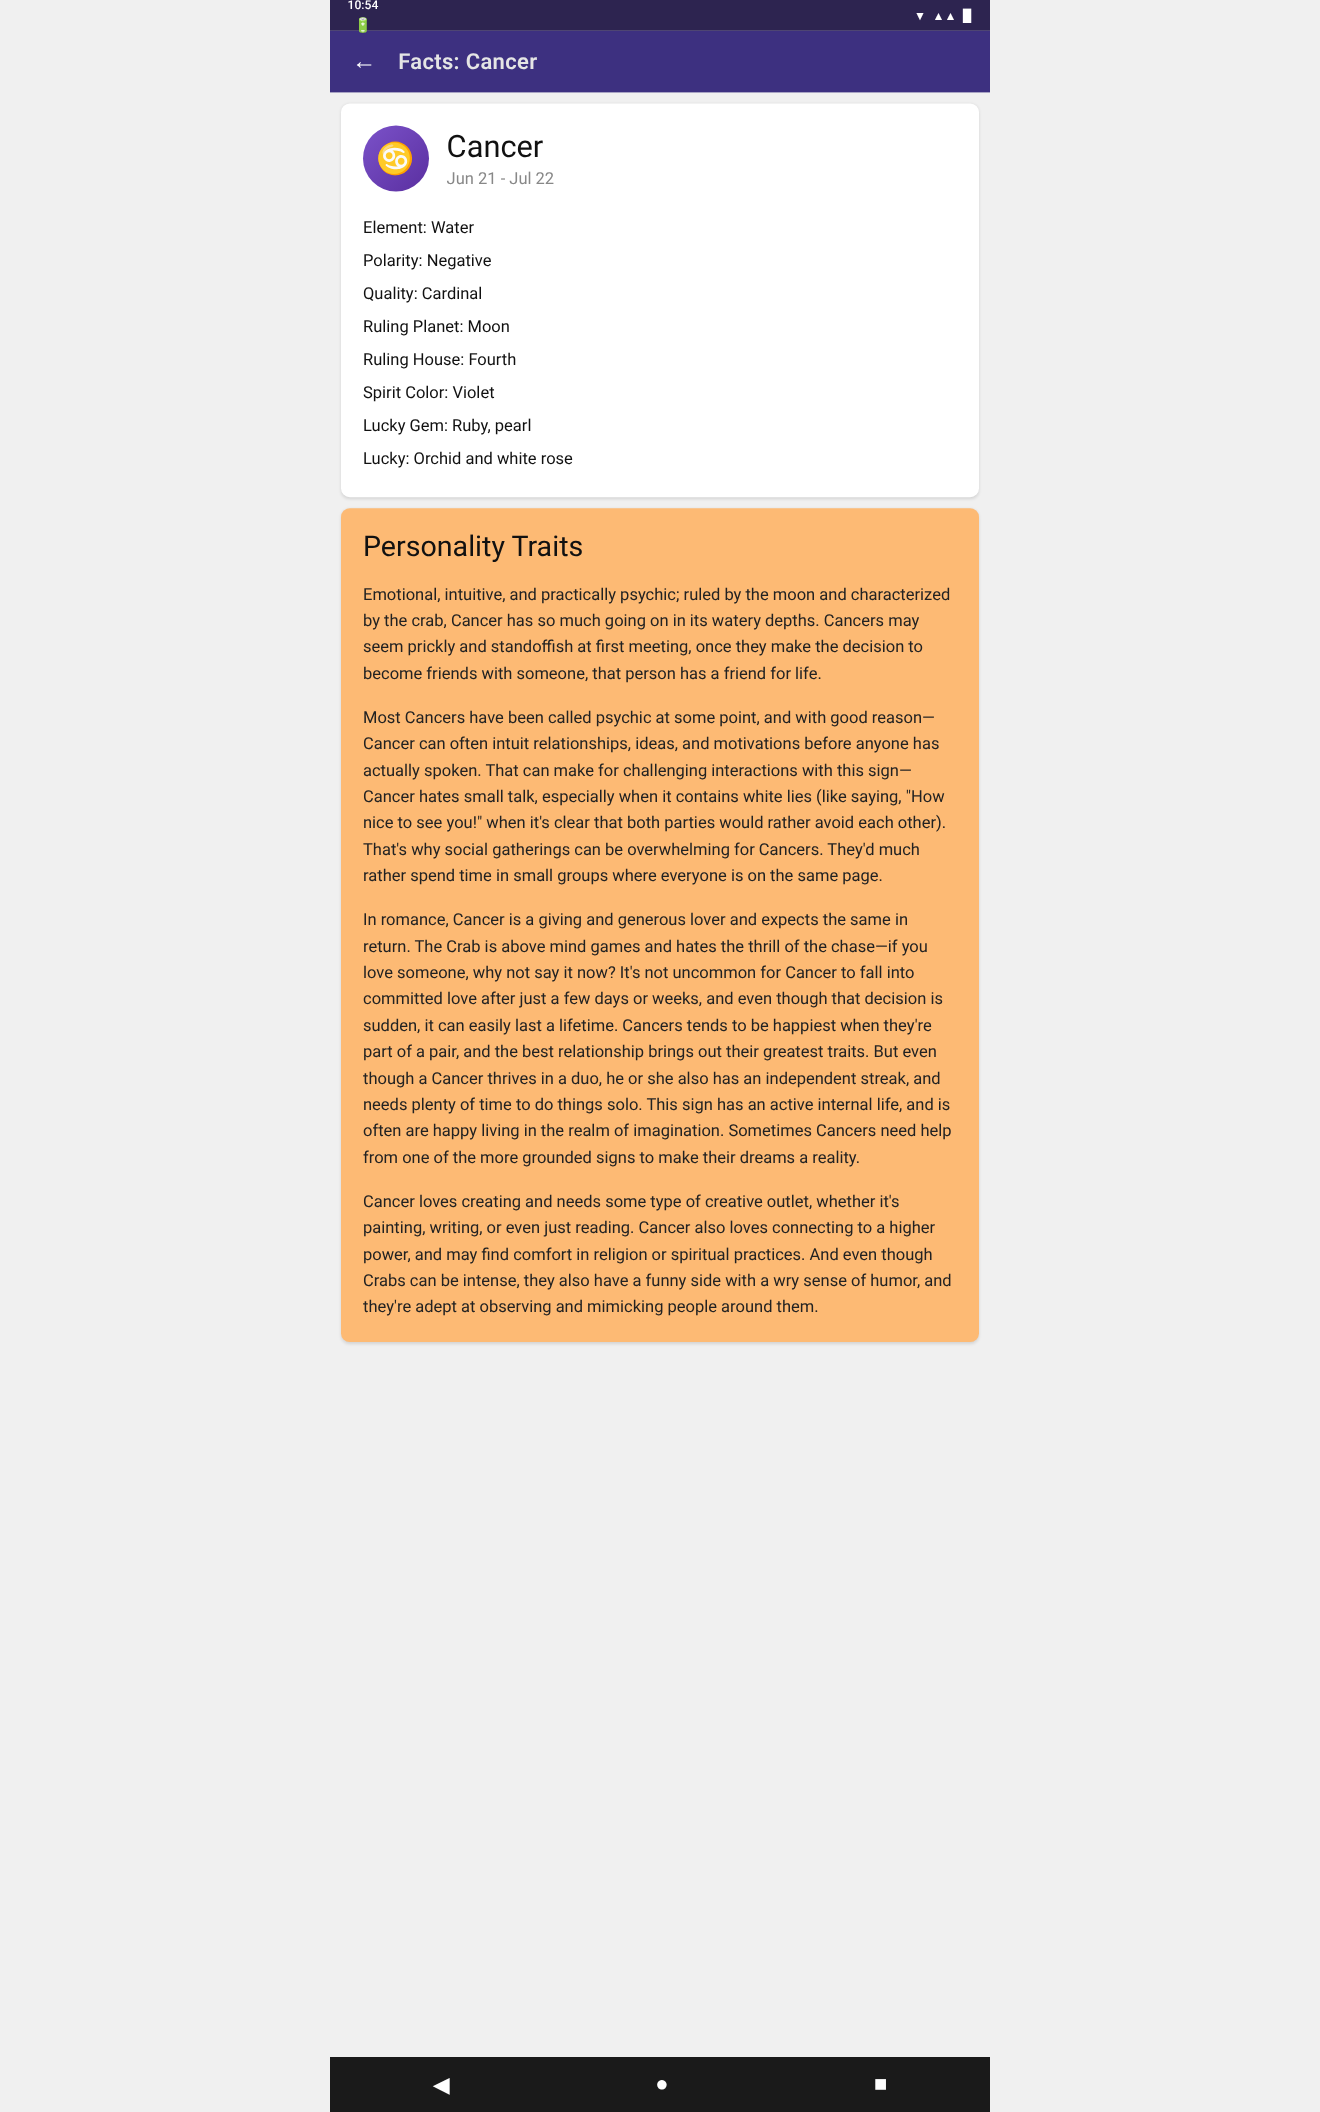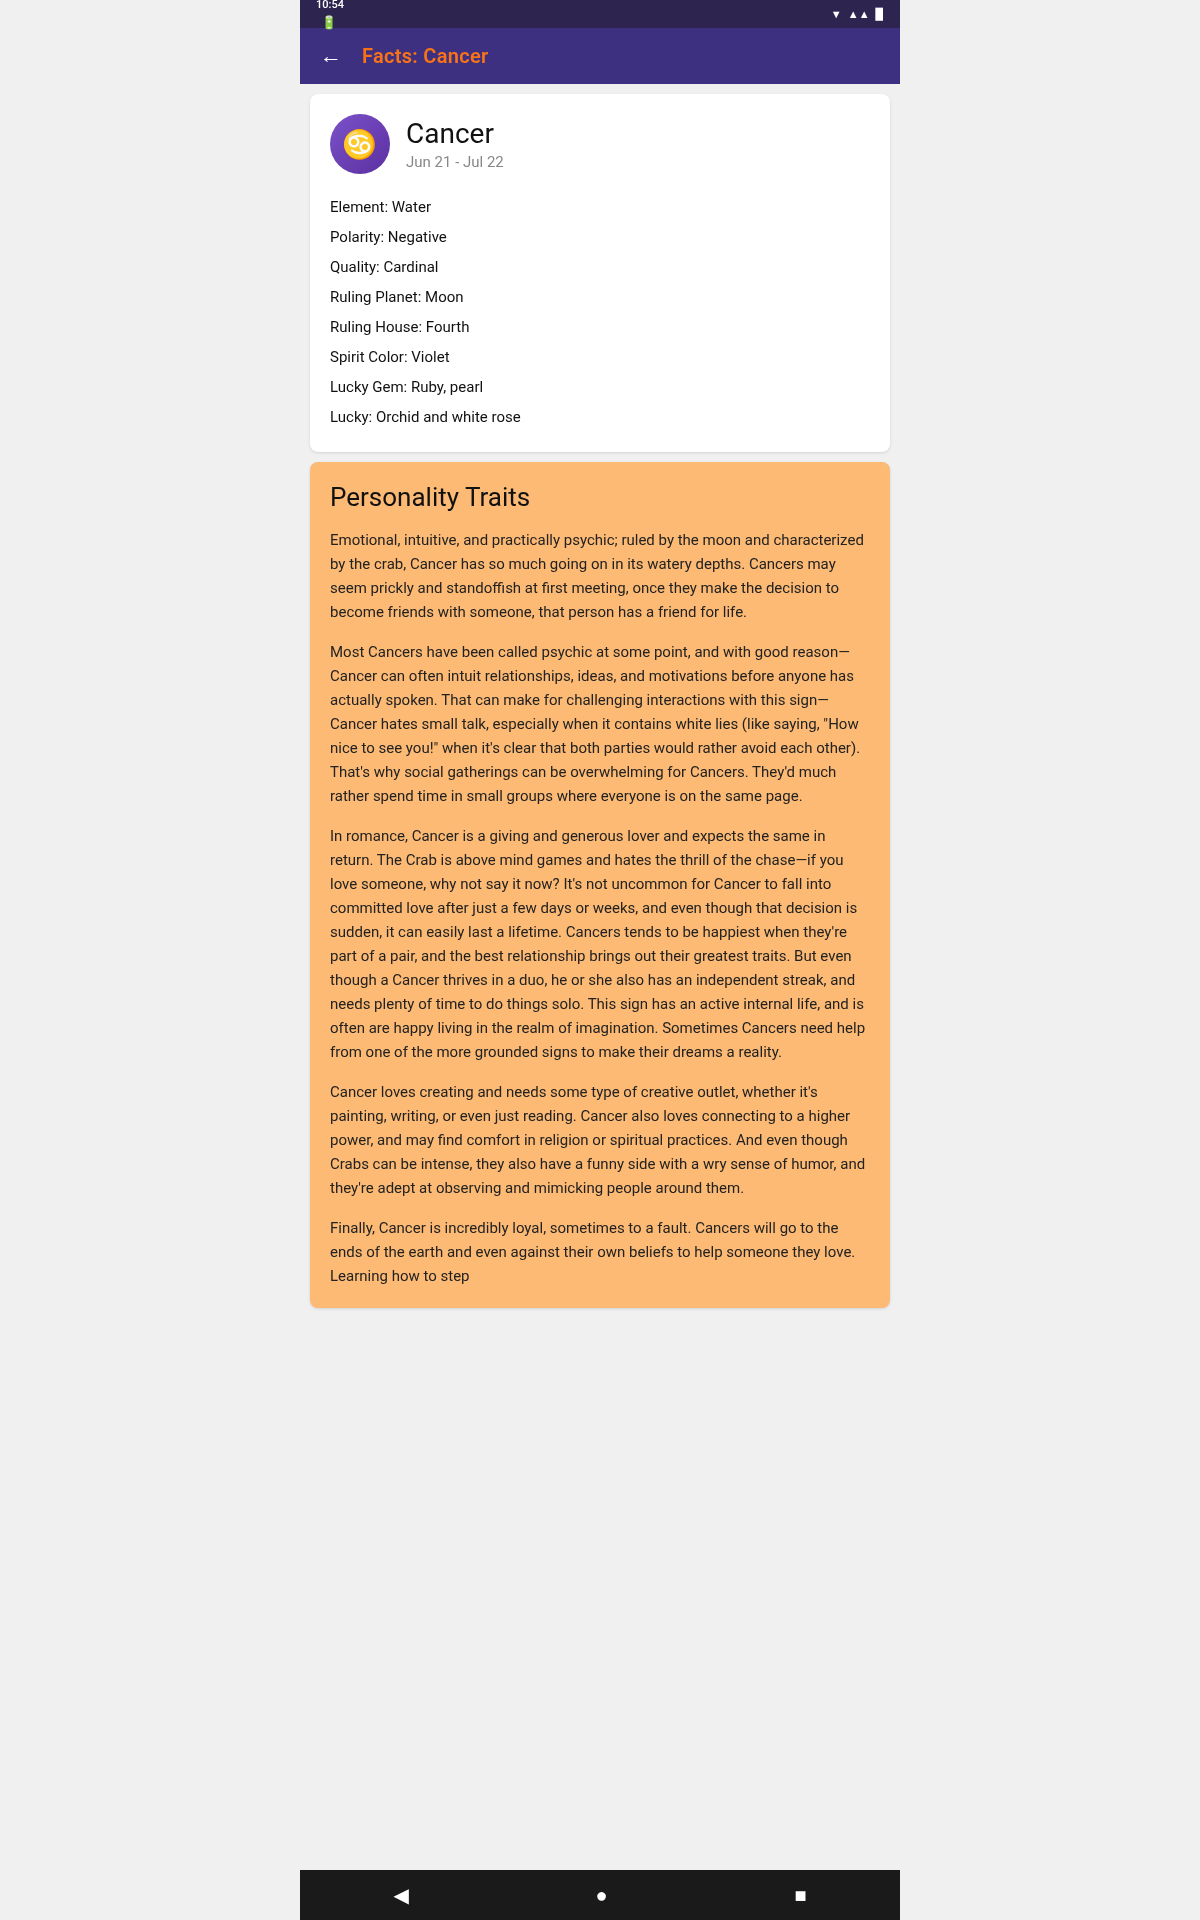--- a/index.html
+++ b/index.html
@@ -44,21 +44,21 @@
       color: white;
       font-size: 22px;
       cursor: pointer;
       background: none;
       border: none;
       display: flex;
       align-items: center;
       padding: 4px;
     }
     .app-bar-title {
-      color: #f97316;
+      color: #e5e5e5;
       font-size: 20px;
       font-weight: 600;
       letter-spacing: 0.3px;
       text-align: center;
     }
 
     
     .content {
       padding: 10px;
       display: flex;
@@ -221,21 +221,20 @@
 
   </div>
 
   <div class="personality-card">
     <div class="personality-title">Personality Traits</div>
     <div class="personality-text" id="personality-container">
     <p>Emotional, intuitive, and practically psychic; ruled by the moon and characterized by the crab, Cancer has so much going on in its watery depths. Cancers may seem prickly and standoffish at first meeting, once they make the decision to become friends with someone, that person has a friend for life.</p>
         <p>Most Cancers have been called psychic at some point, and with good reason—Cancer can often intuit relationships, ideas, and motivations before anyone has actually spoken. That can make for challenging interactions with this sign—Cancer hates small talk, especially when it contains white lies (like saying, "How nice to see you!" when it's clear that both parties would rather avoid each other). That's why social gatherings can be overwhelming for Cancers. They'd much rather spend time in small groups where everyone is on the same page.</p>
         <p>In romance, Cancer is a giving and generous lover and expects the same in return. The Crab is above mind games and hates the thrill of the chase—if you love someone, why not say it now? It's not uncommon for Cancer to fall into committed love after just a few days or weeks, and even though that decision is sudden, it can easily last a lifetime. Cancers tends to be happiest when they're part of a pair, and the best relationship brings out their greatest traits. But even though a Cancer thrives in a duo, he or she also has an independent streak, and needs plenty of time to do things solo. This sign has an active internal life, and is often are happy living in the realm of imagination. Sometimes Cancers need help from one of the more grounded signs to make their dreams a reality.</p>
         <p>Cancer loves creating and needs some type of creative outlet, whether it's painting, writing, or even just reading. Cancer also loves connecting to a higher power, and may find comfort in religion or spiritual practices. And even though Crabs can be intense, they also have a funny side with a wry sense of humor, and they're adept at observing and mimicking people around them.</p>
-        <p>Finally, Cancer is incredibly loyal, sometimes to a fault. Cancers will go to the ends of the earth and even against their own beliefs to help someone they love. Learning how to step</p>
       </div>
   </div>
 
 </div>
 
 <div class="bottom-nav">
   <button class="nav-btn">◀</button>
   <button class="nav-btn">●</button>
   <button class="nav-btn">■</button>
 </div>

